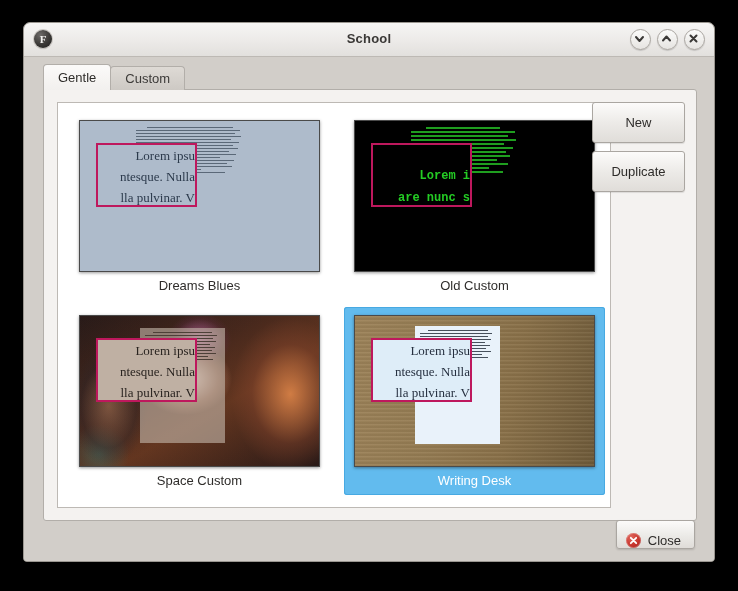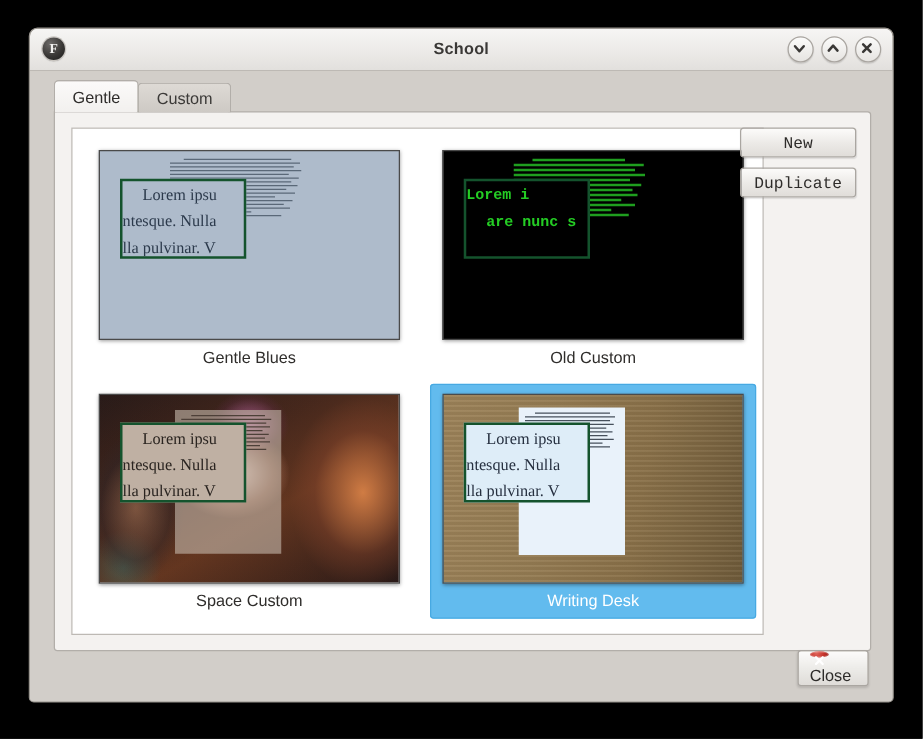--- a/index.html
+++ b/index.html
@@ -193,27 +193,28 @@
     overflow: hidden;
   }
   .tinytext {
     position: absolute;
     left: 0; right: 0; top: 0;
   }
   .tl { height: 1px; margin: 0 0 2px 0; }
 
   .magnifier {
     position: absolute;
-    border: 2px solid #14532d;
+    border: 2px solid #be185d;
     overflow: hidden;
     box-sizing: border-box;
     font-family: "Liberation Serif", serif;
     font-size: 13px;
     line-height: 21px;
     white-space: nowrap;
+    text-align: right;
   }
   .magnifier .mline { padding-left: 0; }
 
   
   #thumb-gentle { background: #aebbcb; }
   #thumb-gentle .magnifier {
     left: 16px; top: 22px; width: 101px; height: 64px;
     background: #aebbcb;
     color: #2c3a4c;
   }
@@ -258,52 +259,51 @@
   
   #side-buttons {
     position: absolute;
     right: 11px;
     top: 12px;
     width: 93px;
   }
   .sbtn {
     display: block;
     width: 93px;
-    height: 24px;
+    height: 41px;
     margin-bottom: 8px;
     font-size: 13px;
     color: #2e2c2a;
     background: linear-gradient(to bottom, #fcfbfa 0%, #eceae7 52%, #e0ddd9 100%);
     border: 1px solid #aaa6a1;
     border-radius: 3px;
     box-shadow: 0 1px 1px rgba(0,0,0,0.10);
     cursor: pointer;
-    font-family: Liberation Mono, monospace;
+    font-family: Liberation Sans, sans-serif;
     padding: 0;
   }
 
   
   #close-button {
     position: absolute;
     right: 19px;
     bottom: 14px;
     height: 27px;
     padding: 0 13px 0 9px;
     display: flex;
-    align-items: flex-start;
+    align-items: flex-end;
     gap: 7px;
     font-size: 13px;
     color: #2e2c2a;
     background: linear-gradient(to bottom, #fcfbfa 0%, #ecebe8 52%, #dfdcd8 100%);
     border: 1px solid #aaa6a1;
     border-radius: 3px;
     box-shadow: 0 1px 2px rgba(0,0,0,0.14);
     cursor: pointer;
     font-family: "Liberation Sans", sans-serif;
-    flex-direction: column;
   }
   .circle-x {
     width: 15px; height: 15px;
     border-radius: 50%;
     background: radial-gradient(circle at 35% 28%, #e0665c 0%, #c7342c 55%, #97201b 100%);
     position: relative;
     box-shadow: inset 0 0 0 1px rgba(255,255,255,0.25);
   }
 </style>
 </head>
@@ -365,42 +365,42 @@
                 <div class="tl" style="background:#5a6878; width:60%;"></div>
                 <div class="tl" style="background:#5a6878; width:82%;"></div>
                 <div class="tl" style="background:#5a6878; width:45%;"></div>
               </div>
               <div class="magnifier">
                 <div class="mline" style="padding-left:16px;">Lorem ipsu</div>
                 <div class="mline" style="padding-left:0px;">ntesque. Nulla</div>
                 <div class="mline" style="padding-left:0px;">lla pulvinar. V</div>
               </div>
             </div>
-            <div class="theme-label">Gentle Blues</div>
+            <div class="theme-label">Dreams Blues</div>
           </div>
 
           <div class="theme-cell">
             <div class="thumb" id="thumb-old">
               <div class="tinytext" style="left:56px; top:6px; width:108px;">
                 <div class="tl" style="background:#1f9e1f; height:2px; width:68%; margin-left:14%;"></div>
                 <div class="tl" style="background:#1f9e1f; height:2px; width:96%;"></div>
                 <div class="tl" style="background:#1f9e1f; height:2px; width:90%;"></div>
                 <div class="tl" style="background:#1f9e1f; height:2px; width:97%;"></div>
                 <div class="tl" style="background:#1f9e1f; height:2px; width:86%;"></div>
                 <div class="tl" style="background:#1f9e1f; height:2px; width:94%;"></div>
                 <div class="tl" style="background:#1f9e1f; height:2px; width:88%;"></div>
                 <div class="tl" style="background:#1f9e1f; height:2px; width:92%;"></div>
                 <div class="tl" style="background:#1f9e1f; height:2px; width:80%;"></div>
                 <div class="tl" style="background:#1f9e1f; height:2px; width:90%;"></div>
                 <div class="tl" style="background:#1f9e1f; height:2px; width:72%;"></div>
                 <div class="tl" style="background:#1f9e1f; height:2px; width:85%;"></div>
                 <div class="tl" style="background:#1f9e1f; height:2px; width:50%;"></div>
               </div>
               <div class="magnifier">
-                <div class="mline" style="">Lorem i</div>
+                <div class="mline" style="margin-top:20px;">Lorem i</div>
                 <div class="mline" style="padding-left:16px;">are nunc s</div>
               </div>
             </div>
             <div class="theme-label">Old Custom</div>
           </div>
 
           <div class="theme-cell">
             <div class="thumb" id="thumb-space">
               <div class="page-sheet" style="left:60px; top:12px; width:85px; height:115px; background:rgba(196,182,170,0.62);">
                 <div class="tinytext" style="left:5px; top:4px; width:75px;">

